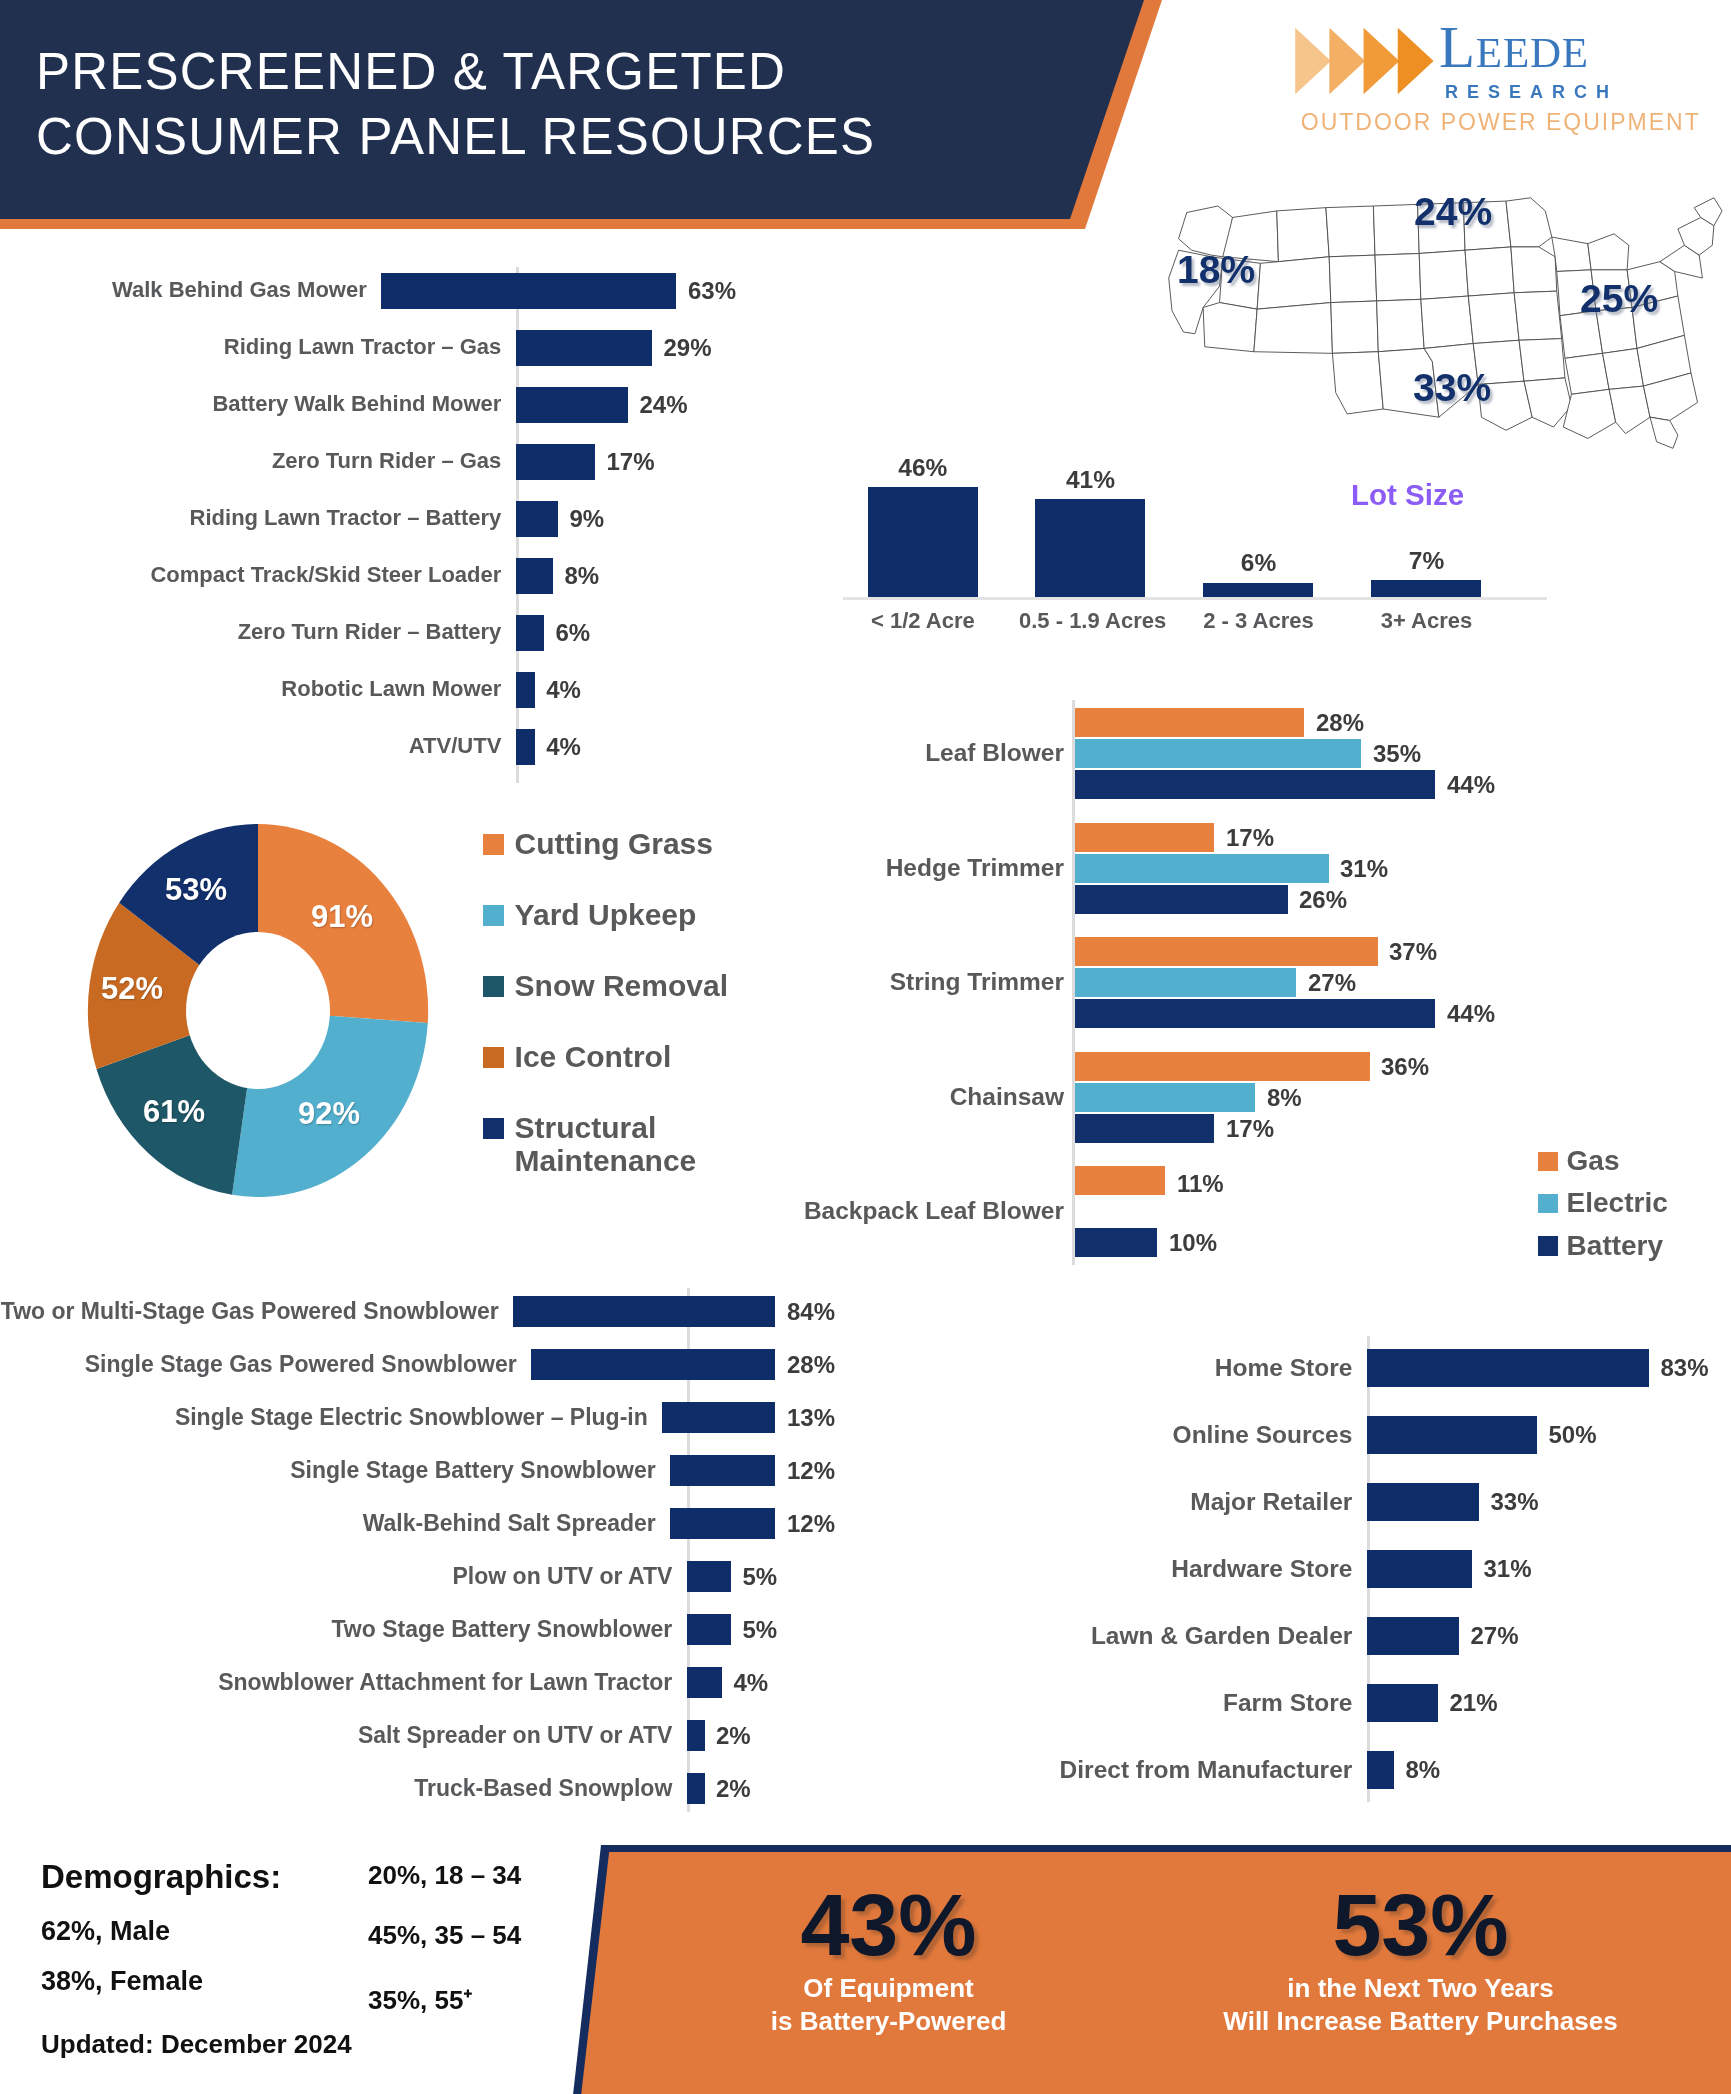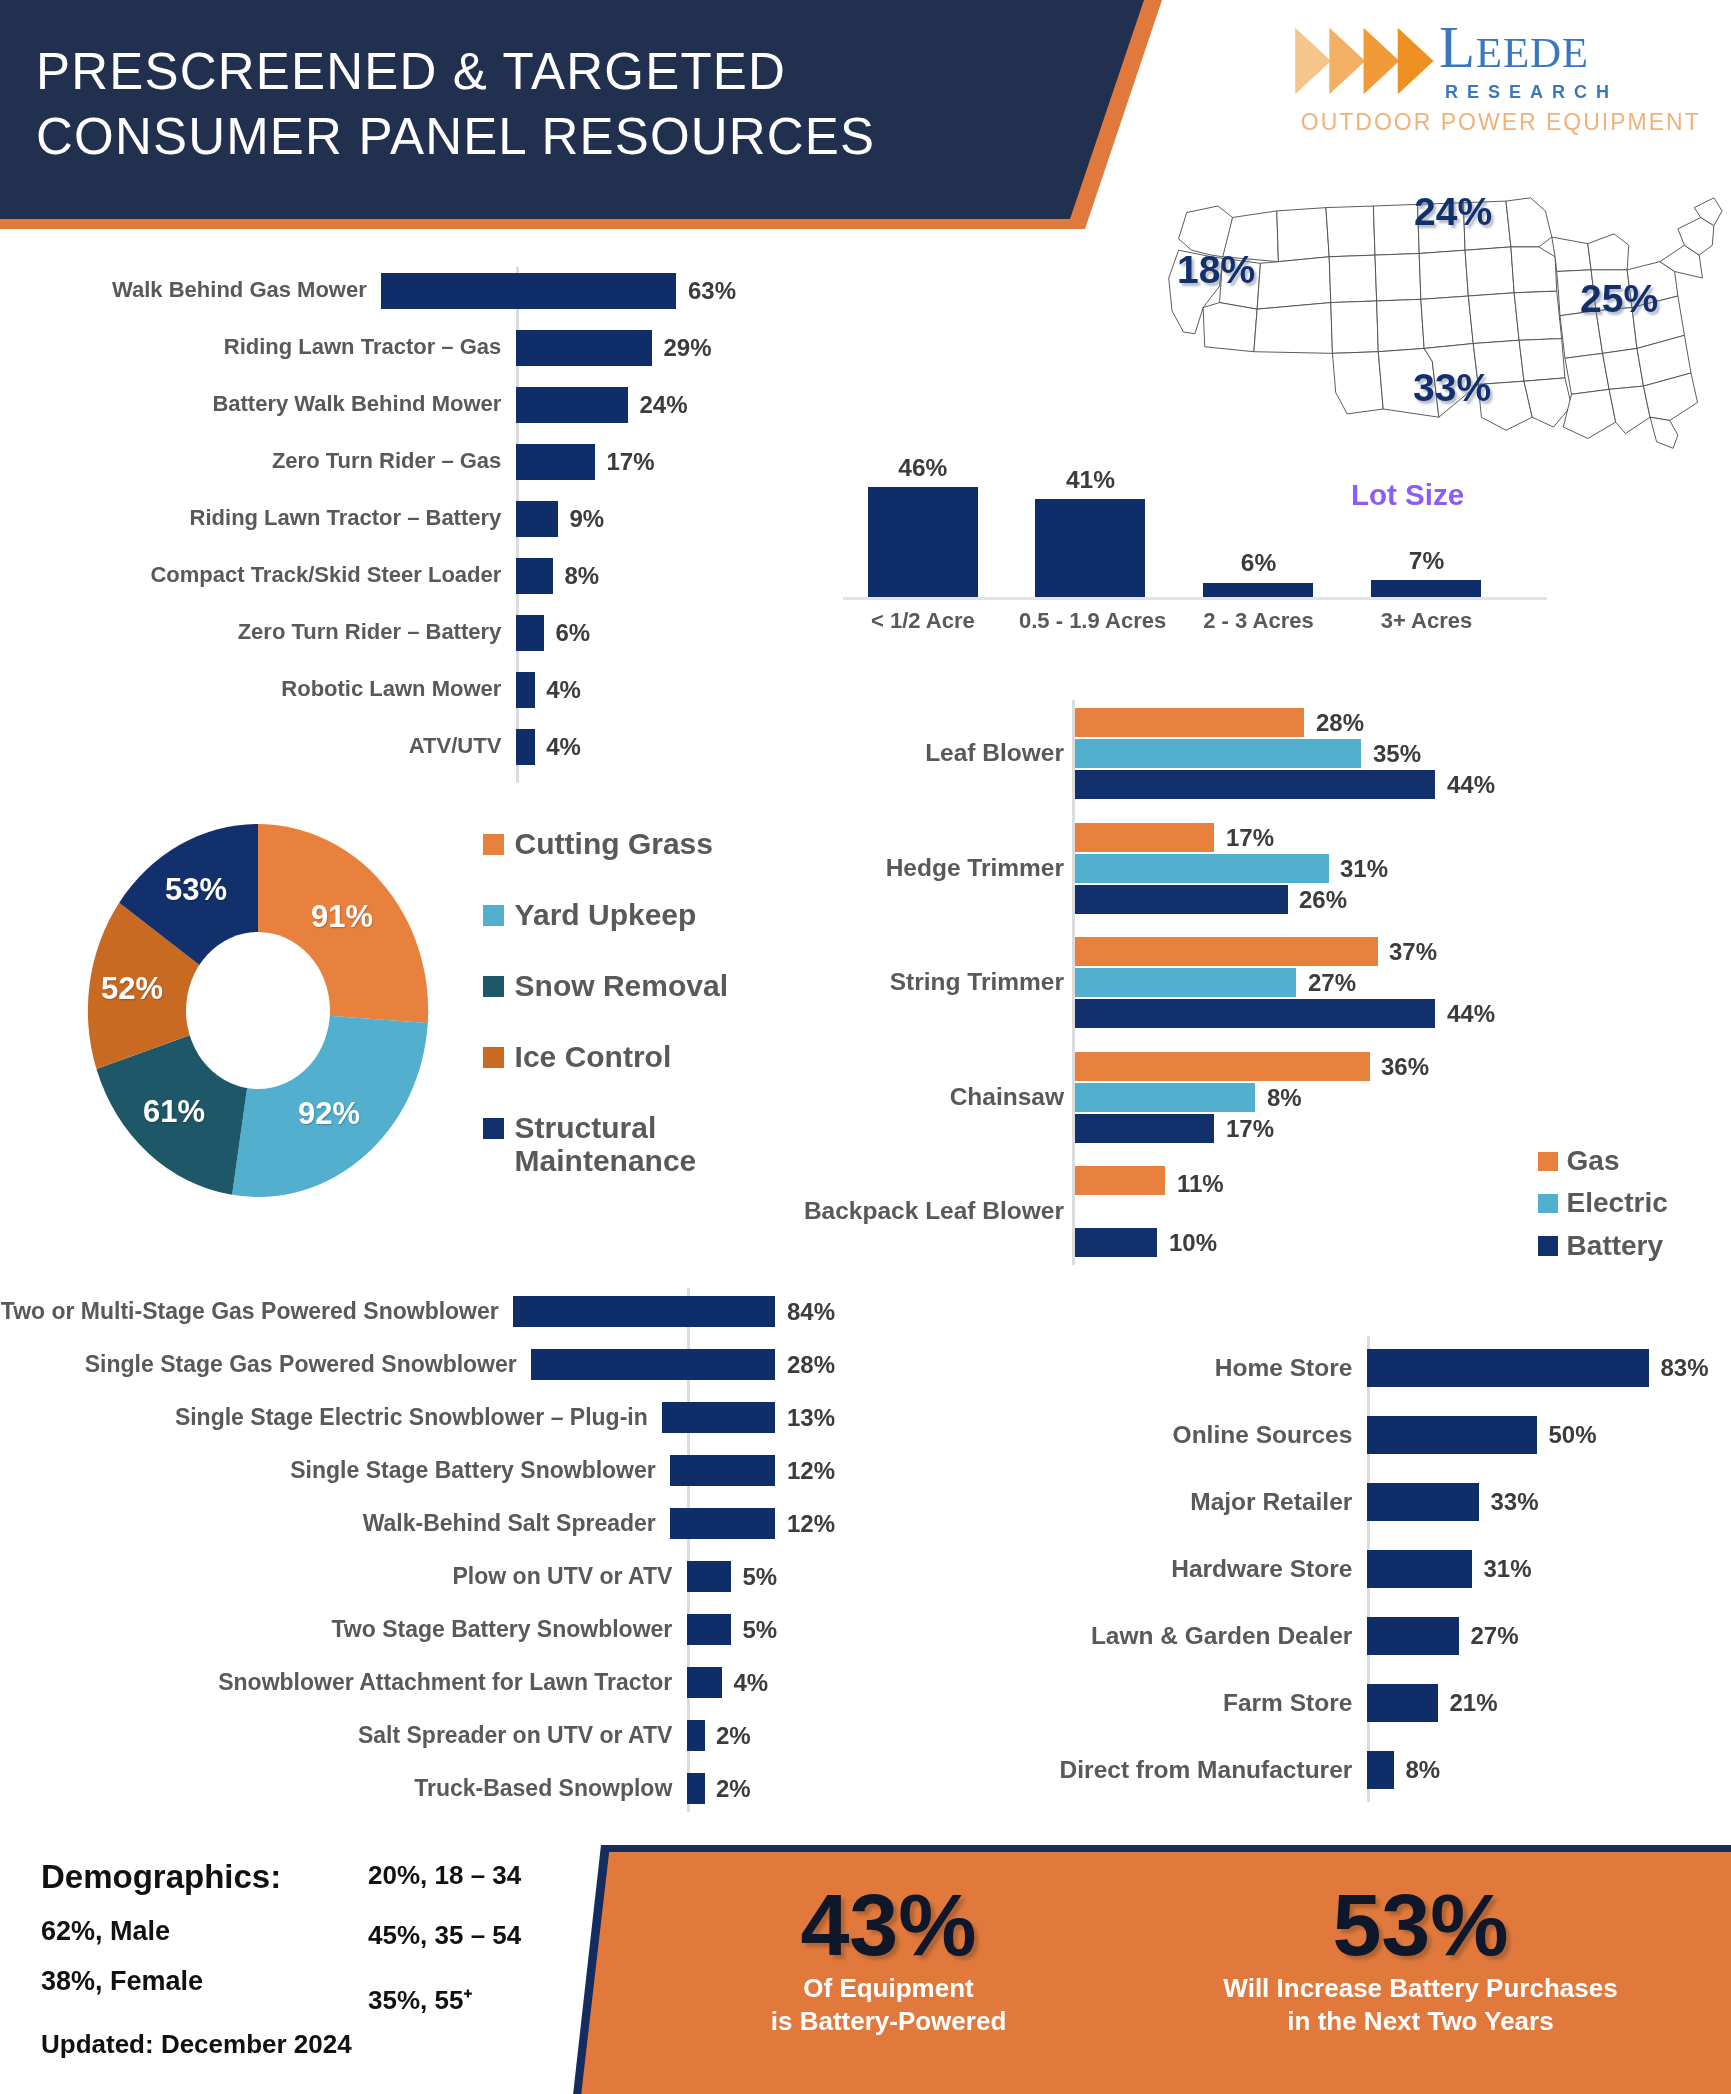--- a/index.html
+++ b/index.html
@@ -586,20 +586,20 @@
     <div class="stat-block" style="left:123px; top:36px; width:385px;">
       <div class="stat-num">43%</div>
       <div class="stat-cap">
         <div>Of Equipment</div>
         <div>is Battery-Powered</div>
       </div>
     </div>
     <div class="stat-block" style="left:565px; top:36px; width:565px;">
       <div class="stat-num">53%</div>
       <div class="stat-cap">
+        <div>in the Next Two Years</div>
         <div>Will Increase Battery Purchases</div>
-        <div>in the Next Two Years</div>
       </div>
     </div>
   </div>
 
 </div>
 
 
 </body></html>

